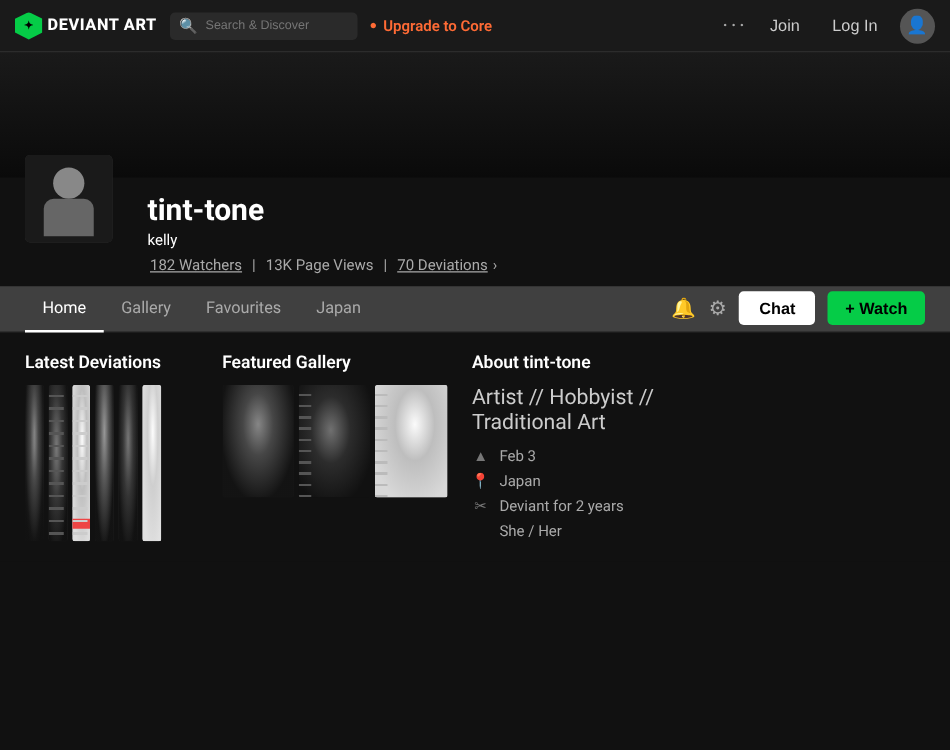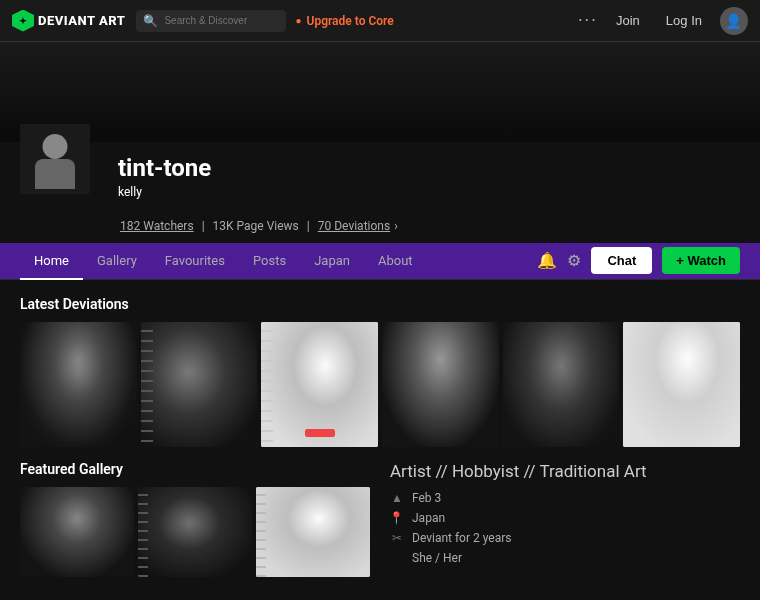--- a/index.html
+++ b/index.html
@@ -179,21 +179,21 @@
       line-height: 1.2;
     }
     .profile-realname {
       font-size: 12px;
       color: #ffffff;
       margin-top: 2px;
     }
     .profile-stats {
       font-size: 12px;
       color: #aaa;
-      margin-top: 20px;
+      margin-top: 6px;
       display: flex;
       align-items: center;
       gap: 0;
     }
     .profile-stats span { margin: 0 2px; }
     .profile-stats .stat-link {
       color: #aaa;
       text-decoration: underline;
       cursor: pointer;
     }
@@ -204,21 +204,21 @@
       margin-left: 4px;
     }
 
     
     .profile-tabs {
       display: flex;
       align-items: center;
       padding: 0 20px;
       border-bottom: 1px solid #2a2a2a;
       gap: 0;
-      background: #4c1d95;
+      background: #404040;
       justify-content: center;
     }
     .tab-item {
       padding: 10px 14px;
       font-size: 13px;
       color: #aaa;
       cursor: pointer;
       border-bottom: 2px solid transparent;
       margin-bottom: -1px;
     }
@@ -262,21 +262,20 @@
       cursor: pointer;
       display: flex;
       align-items: center;
       gap: 4px;
     }
 
     
     .main-content {
       padding: 16px 20px;
       display: flex;
-      flex-direction: column;
       gap: 14px;
       background: #111;
       overflow: hidden;
     }
     .section-title {
       font-size: 14px;
       font-weight: 600;
       color: #fff;
       margin-bottom: 10px;
     }
@@ -342,20 +341,21 @@
       opacity: 0.7;
     }
 
     
     .bottom-row {
       display: flex;
       gap: 20px;
     }
     .featured-gallery {
       flex: 1;
+      margin-left: 35px;
     }
     .about-section {
       flex: 1;
     }
     .featured-thumbs {
       display: flex;
       gap: 4px;
       overflow: hidden;
     }
     .feat-item {
@@ -462,23 +462,21 @@
       <span class="stat-link">70 Deviations</span>
       <span class="chevron-right">›</span>
     </div>
   </div>
 </div>
 
 <div class="profile-tabs">
   <div class="tab-item active">Home</div>
   <div class="tab-item">Gallery</div>
   <div class="tab-item">Favourites</div>
-  <div class="tab-item">Posts</div>
   <div class="tab-item">Japan</div>
-  <div class="tab-item">About</div>
   <div class="tab-spacer"></div>
   <div class="tab-actions">
     <button class="tab-icon-btn">
       <span>🔔</span>
     </button>
     <button class="tab-icon-btn">
       <span>⚙</span>
     </button>
     <button class="btn-chat">Chat</button>
     <button class="btn-watch">+ Watch</button>
@@ -528,20 +526,21 @@
           <div style="position:absolute;inset:0;background:radial-gradient(ellipse at 45% 40%, #888 0%, #333 35%, #111 80%);opacity:0.8;"></div>
         </div>
         <div class="feat-item" style="background:#d8d8d8;position:relative;">
           <div style="position:absolute;left:0;top:0;width:10px;height:100%;background:repeating-linear-gradient(180deg,transparent,transparent 7px,#bbb 7px,#bbb 9px);z-index:1;"></div>
           <div style="position:absolute;inset:0;background:radial-gradient(ellipse at 55% 35%, #fff 0%, #bbb 35%, #d8d8d8 80%);opacity:0.9;"></div>
         </div>
       </div>
     </div>
 
     <div class="about-section">
+      <div class="section-title">About tint-tone</div>
       <div class="about-role">Artist  //  Hobbyist  //  Traditional Art</div>
       <div class="about-meta">
         <div class="meta-item">
           <span class="meta-icon">▲</span>
           <span>Feb 3</span>
         </div>
         <div class="meta-item">
           <span class="meta-icon">📍</span>
           <span>Japan</span>
         </div>

